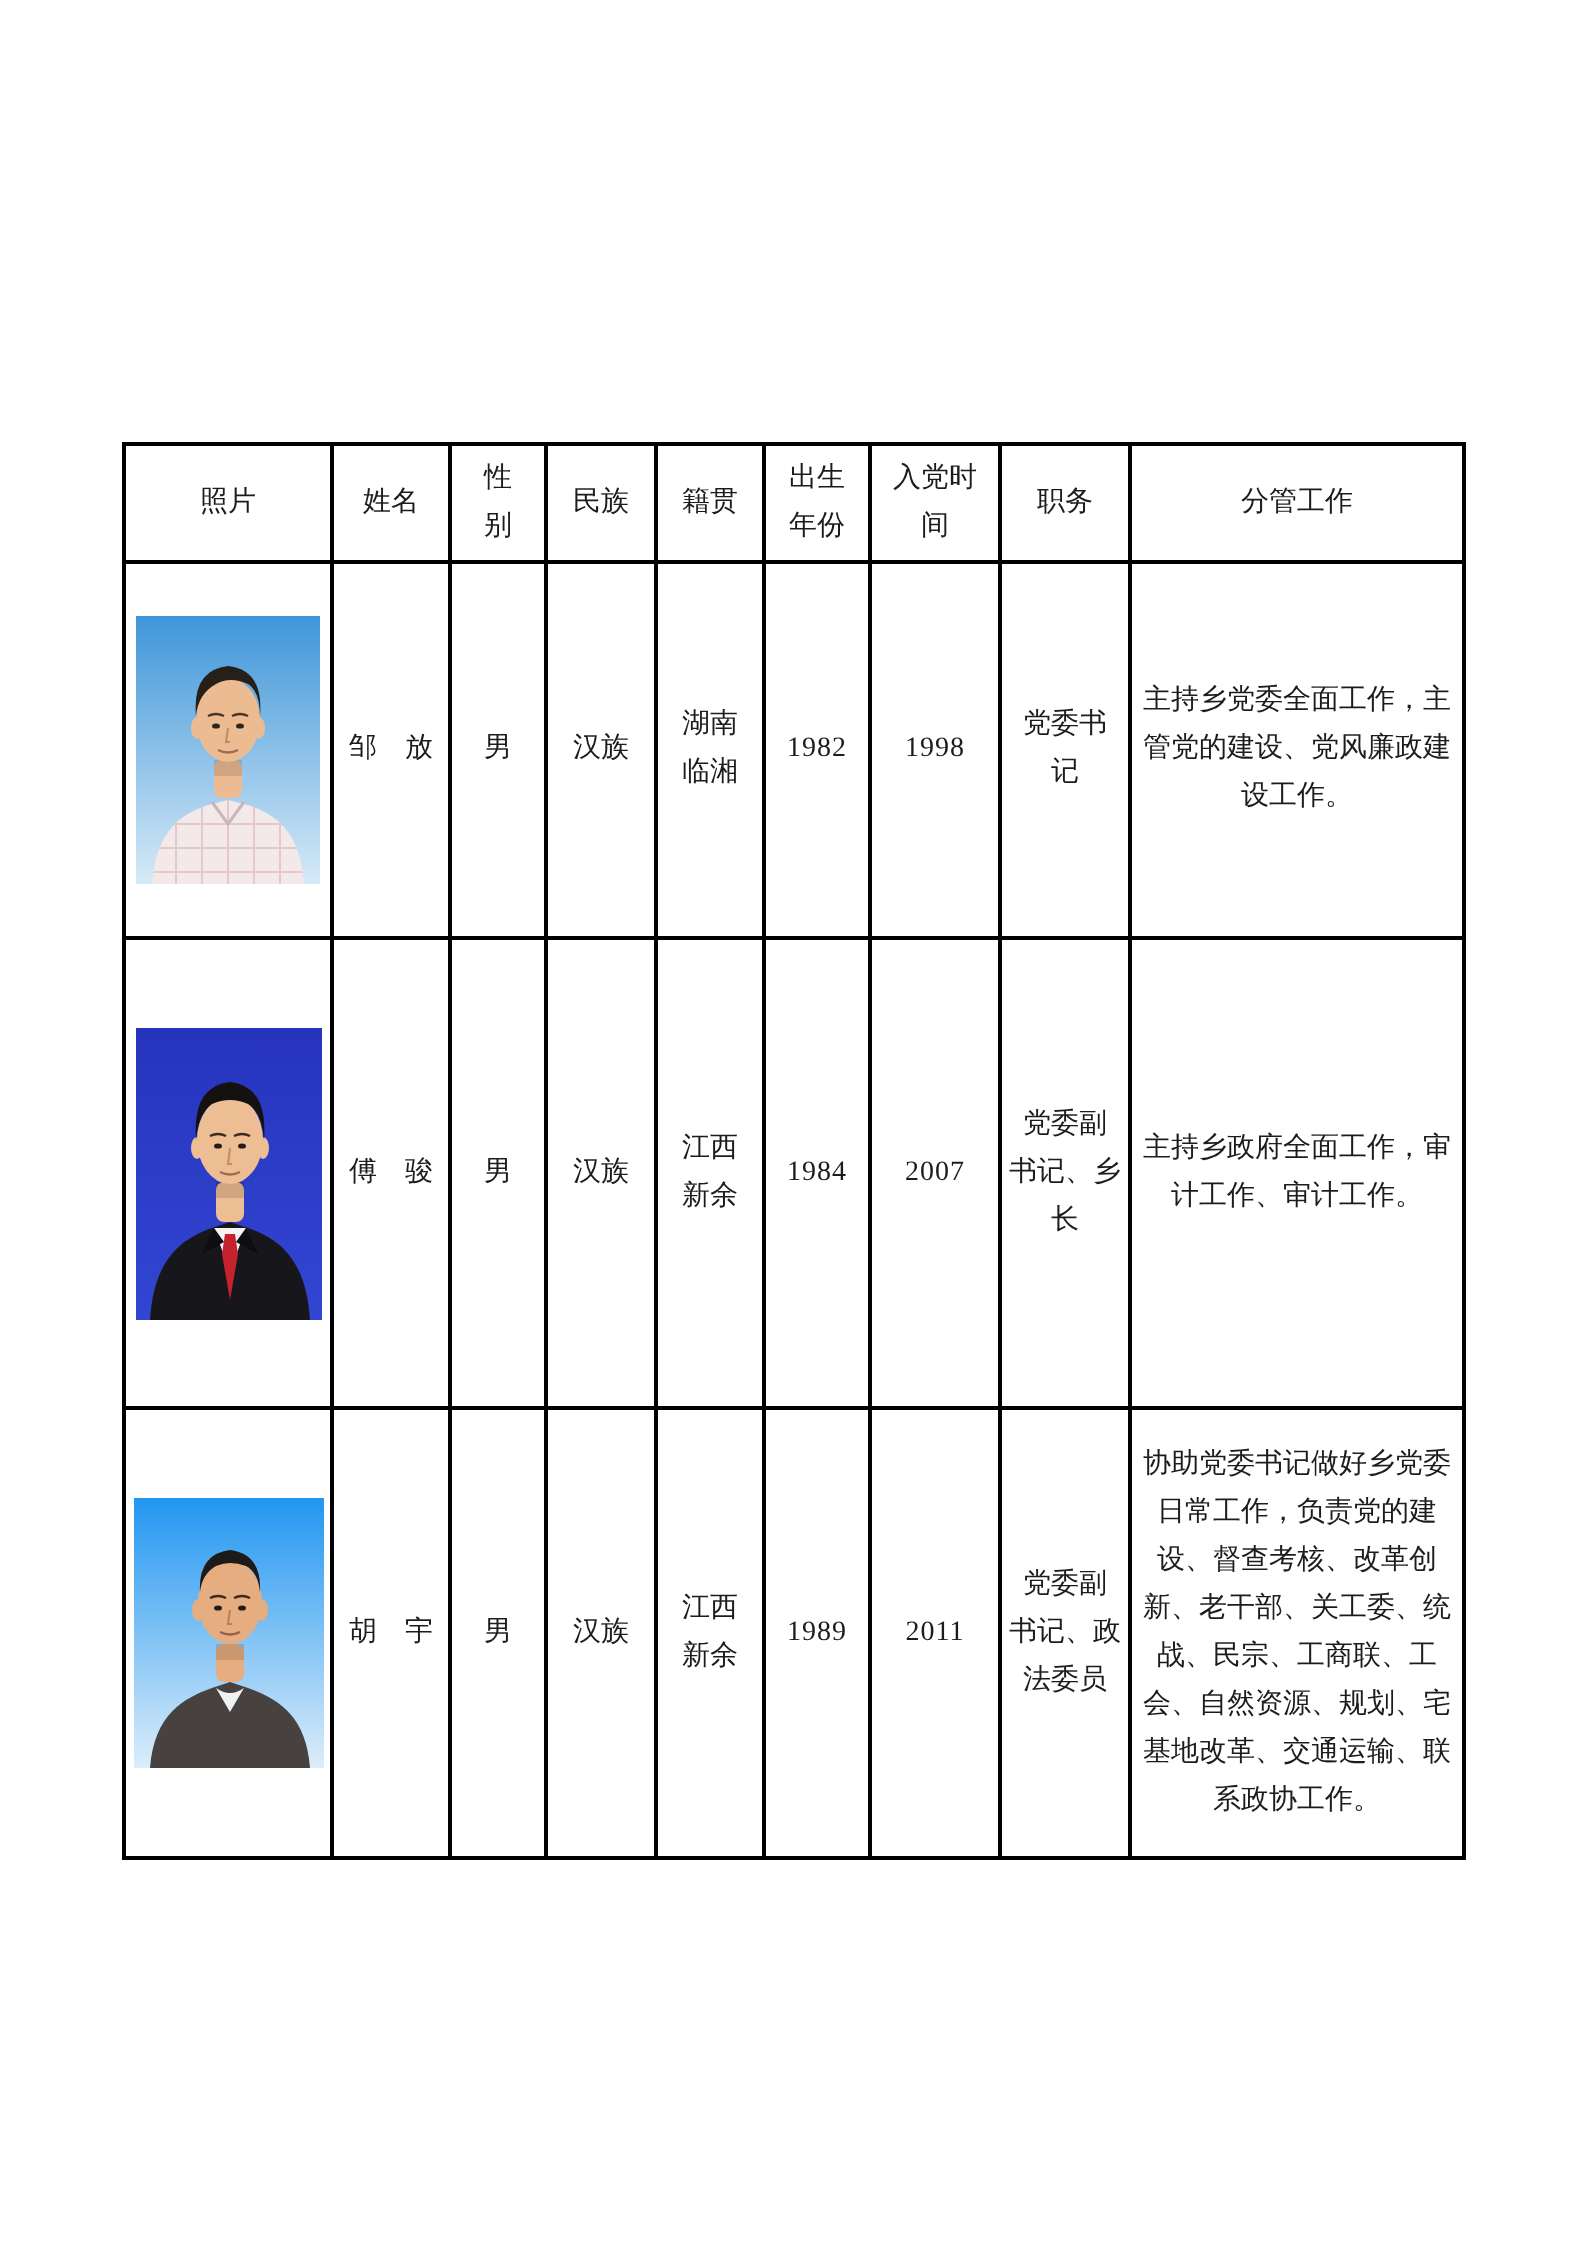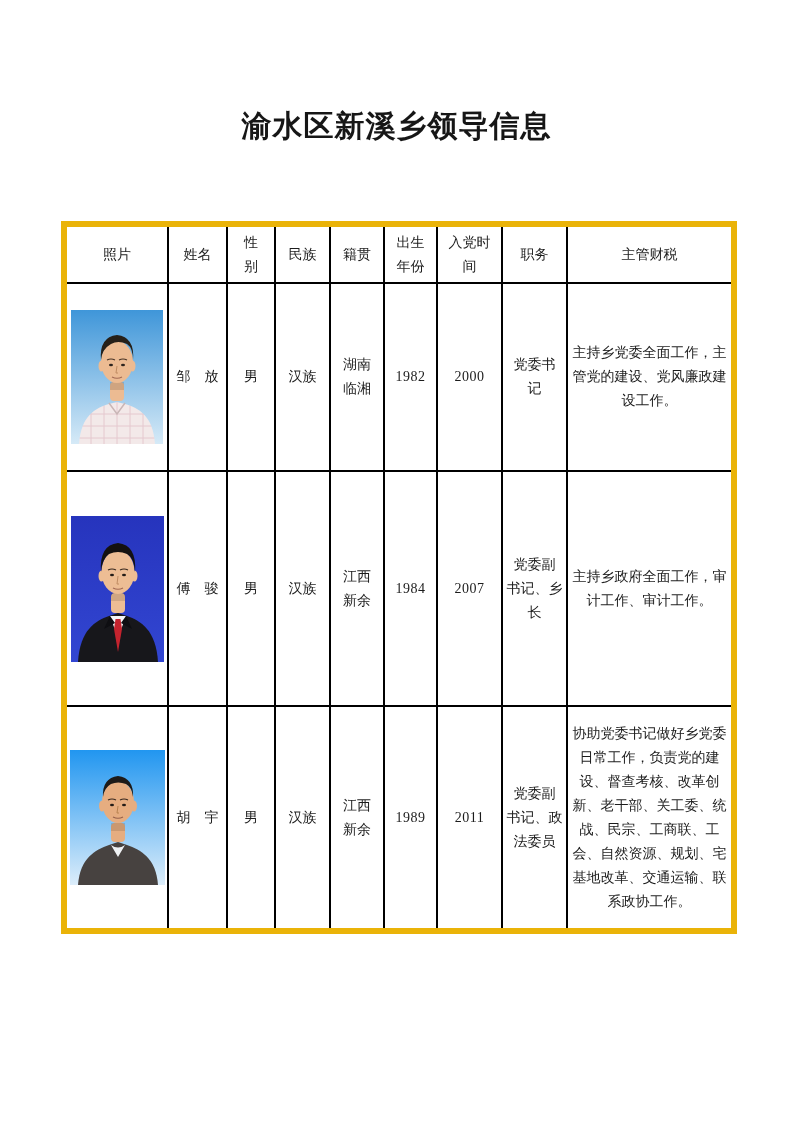--- a/index.html
+++ b/index.html
@@ -29,21 +29,21 @@
     color: #161616;
     font-family: "Liberation Serif", "DejaVu Serif", serif;
   }
   table.leaders {
     position: absolute;
     left: 61px;
     top: 221px;
     width: 670px;
     border-collapse: collapse;
     table-layout: fixed;
-    border: 6px solid #eab308;
+    border: 2px solid #eab308;
   }
   table.leaders th,
   table.leaders td {
     border: 2px solid #000;
     text-align: center;
     vertical-align: middle;
     font-size: 14px;
     font-weight: 400;
     padding: 2px;
     line-height: 24px;
@@ -64,21 +64,20 @@
   }
   td.photo-cell { padding: 0; }
   td.photo-cell svg { display: block; margin: 0 auto; }
   .year-cell { letter-spacing: 0.5px; }
 </style>
 </head>
 <body>
 
 <div class="page">
 
-  <h1 class="doc-title">渝水区新溪乡领导信息</h1>
 
   <table class="leaders">
     <colgroup>
       <col style="width:104px">
         <col style="width:59px">
         <col style="width:48px">
       <col style="width:55px">
         <col style="width:54px">
         <col style="width:53px">
       <col style="width:65px">
@@ -91,21 +90,21 @@
         <th>姓名</th>
         <th>性
 别</th>
         <th>民族</th>
         <th>籍贯</th>
         <th>出生
 年份</th>
         <th>入党时
 间</th>
         <th>职务</th>
-        <th>主管财税</th>
+        <th>分管工作</th>
       </tr>
     </thead>
     <tbody>
 
       <tr class="row-1">
         <td class="photo-cell">
           <svg width="92" height="134" viewBox="0 0 92 134">
             <defs>
               <linearGradient id="bg1" x1="0" y1="0" x2="0" y2="1">
                 <stop offset="0" stop-color="#3f96d9"></stop>
@@ -142,21 +141,21 @@
               <path d="M41,67 q5,2.5 10,0" stroke="#a36a54" stroke-width="1.2" fill="none"></path>
             </g>
           </svg>
         </td>
         <td>邹　放</td>
         <td>男</td>
         <td>汉族</td>
         <td>湖南
 临湘</td>
         <td class="year-cell">1982</td>
-        <td class="year-cell">2000</td>
+        <td class="year-cell">1998</td>
         <td>党委书
 记</td>
         <td class="duties-cell">主持乡党委全面工作，主管党的建设、党风廉政建设工作。</td>
       </tr>
 
       <tr class="row-2">
         <td class="photo-cell">
           <svg width="93" height="146" viewBox="0 0 93 146">
             <defs>
               <linearGradient id="bg2" x1="0" y1="0" x2="0" y2="1">

